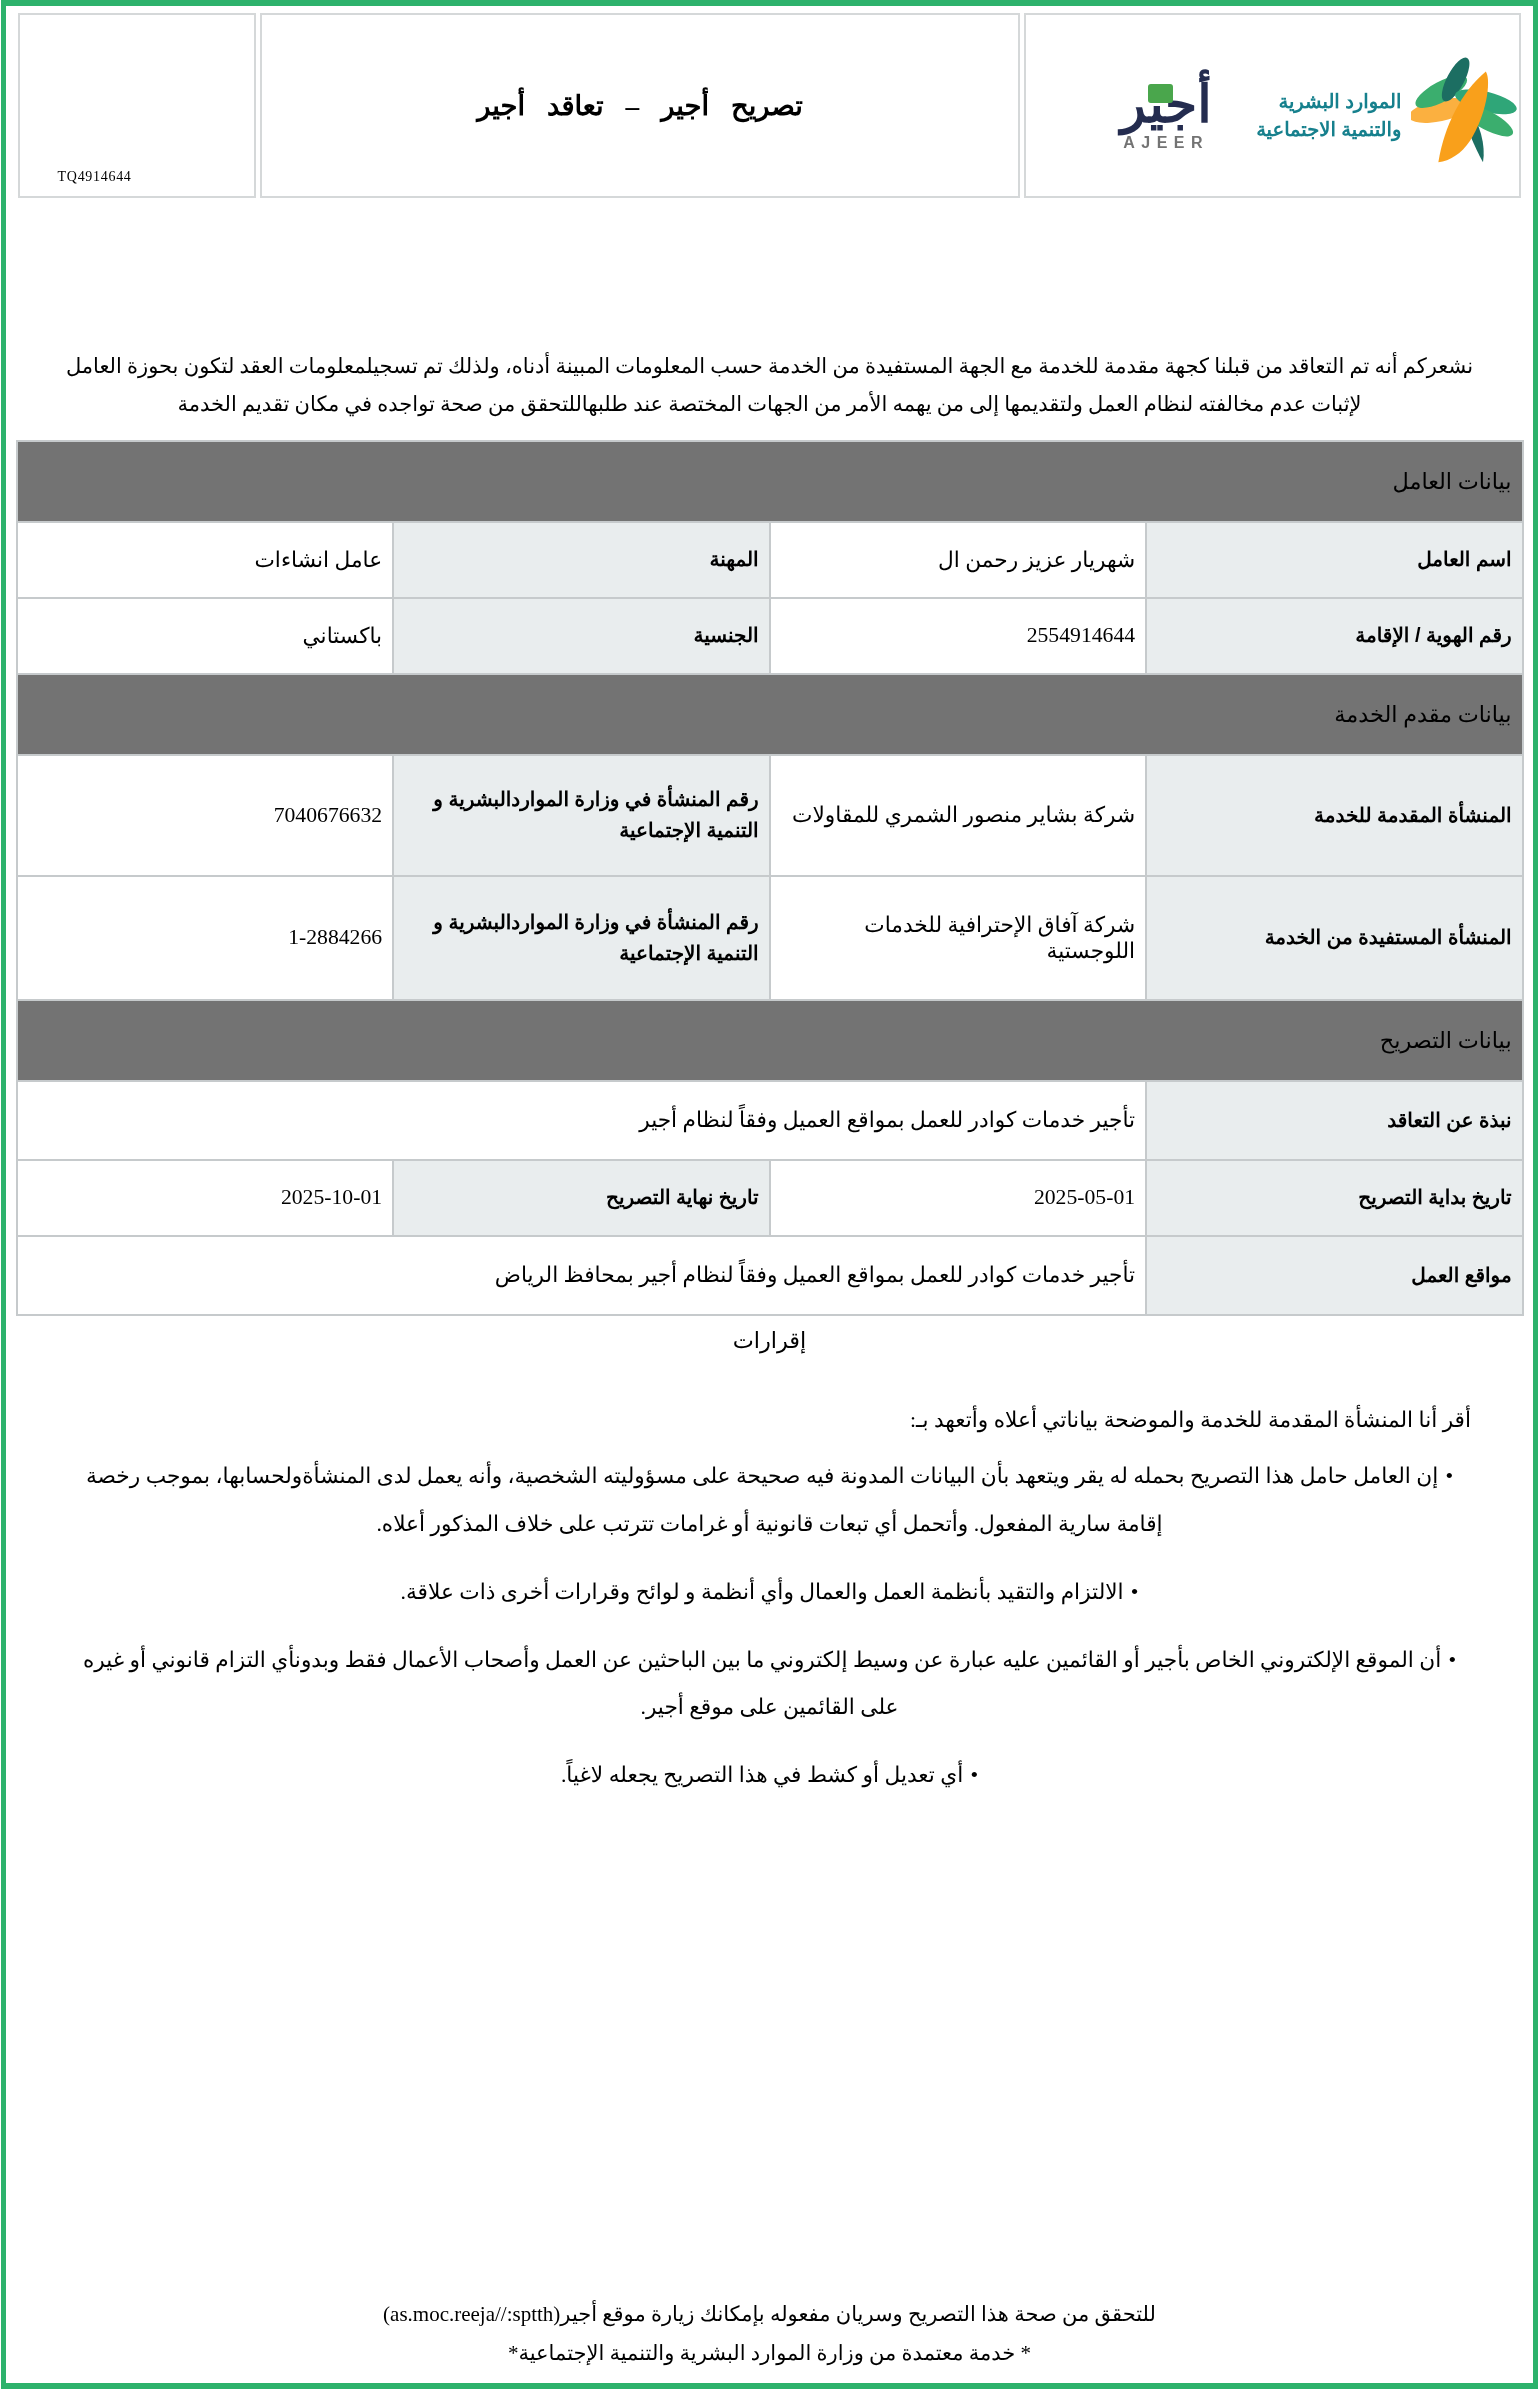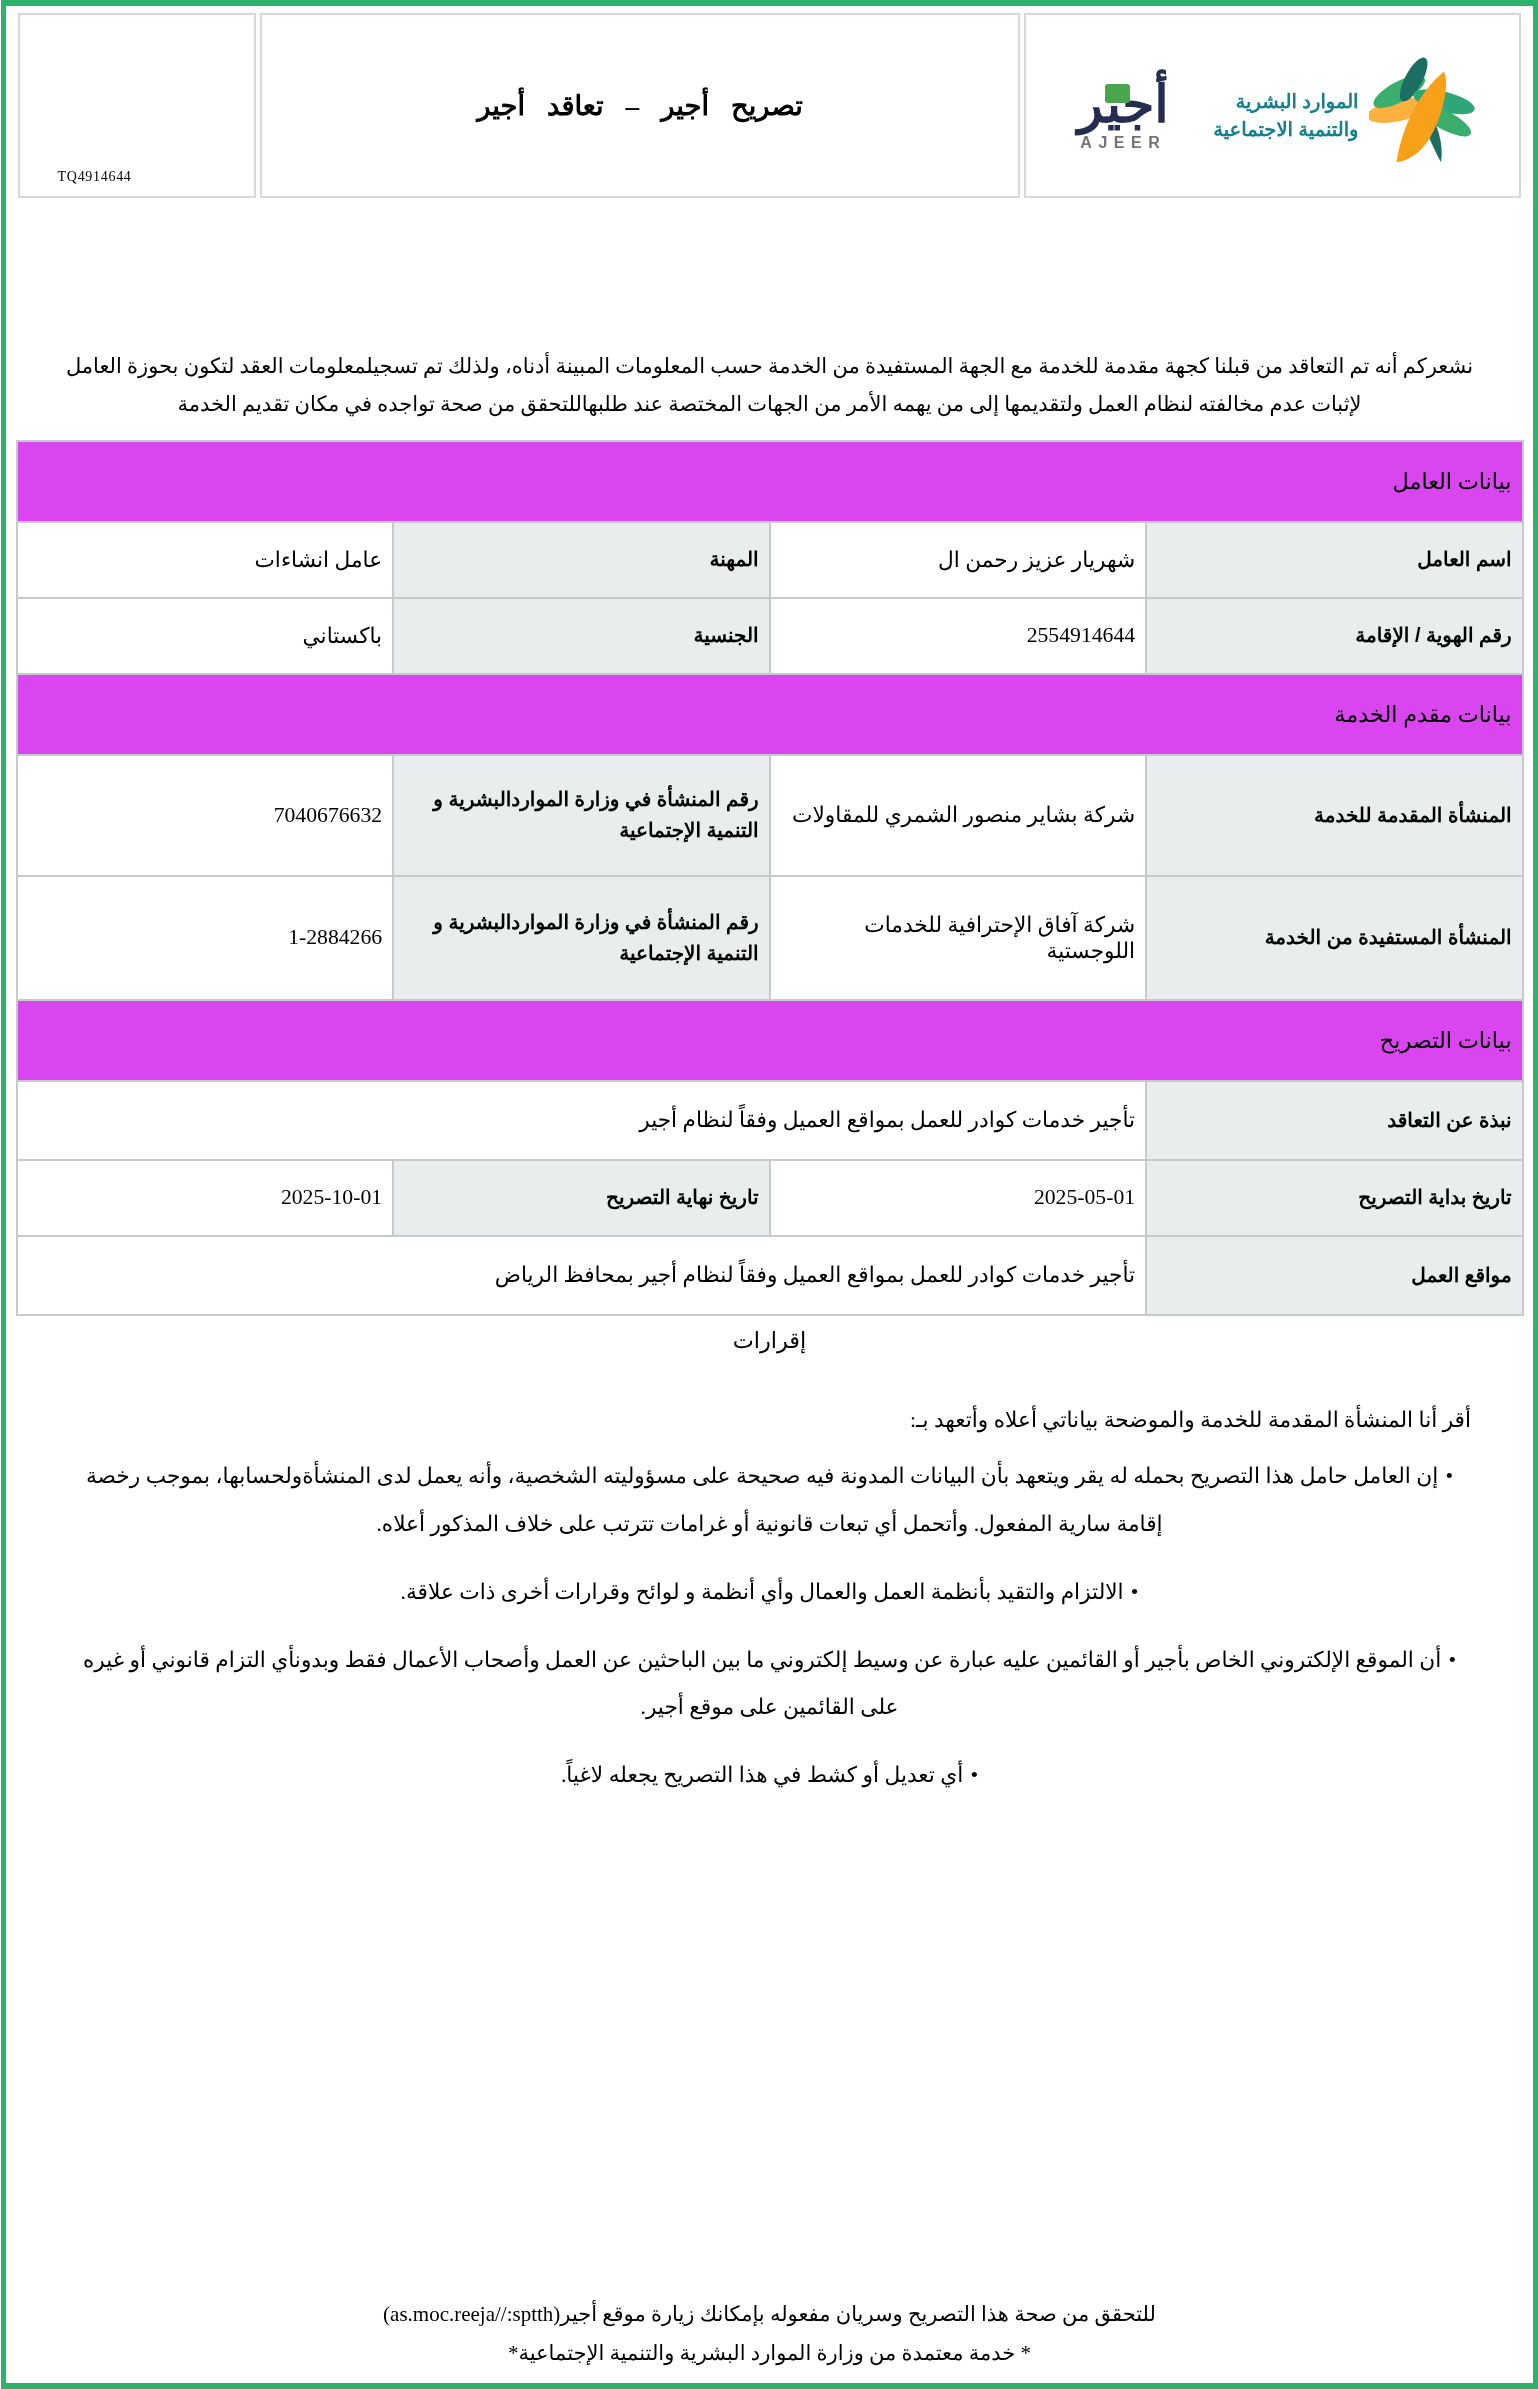--- a/index.html
+++ b/index.html
@@ -34,21 +34,21 @@
     flex: 1;
     display: flex; align-items: center; justify-content: center;
   }
   .doc-title {
     direction: rtl;
     font-family: "Liberation Serif", serif;
     font-weight: bold; font-size: 27.4px; word-spacing: 0.55em;
   }
   .logos-box {
     width: 497px;
-    display: flex; align-items: center; justify-content: center;
+    display: flex; align-items: center; justify-content: flex-end;
     gap: 36px; padding-top: 19px;
   }
   
   .ajeer-logo { text-align: center; direction: ltr; position: relative; width: 108px; }
   .ajeer-ar {
     font-family: "Liberation Sans", sans-serif;
     font-weight: bold; font-size: 52px; line-height: 1.0;
     color: #242c4f; direction: rtl;
   }
   .ajeer-green-square {
@@ -83,21 +83,21 @@
     border-collapse: collapse;
     table-layout: fixed;
   }
   table.main td {
     border: 2.2px solid #c6cacc;
     padding: 5.8px 10px;
     vertical-align: middle;
     text-align: right;
   }
   td.sec {
-    background: #d946ef;
+    background: #737373;
     text-align: center;
     font-size: 22.4px;
     height: 81px;
   }
   td.lbl {
     background: #e9edee;
     font-family: "Liberation Sans", sans-serif;
     font-weight: 600;
     font-size: 20px;
     line-height: 1.55;

